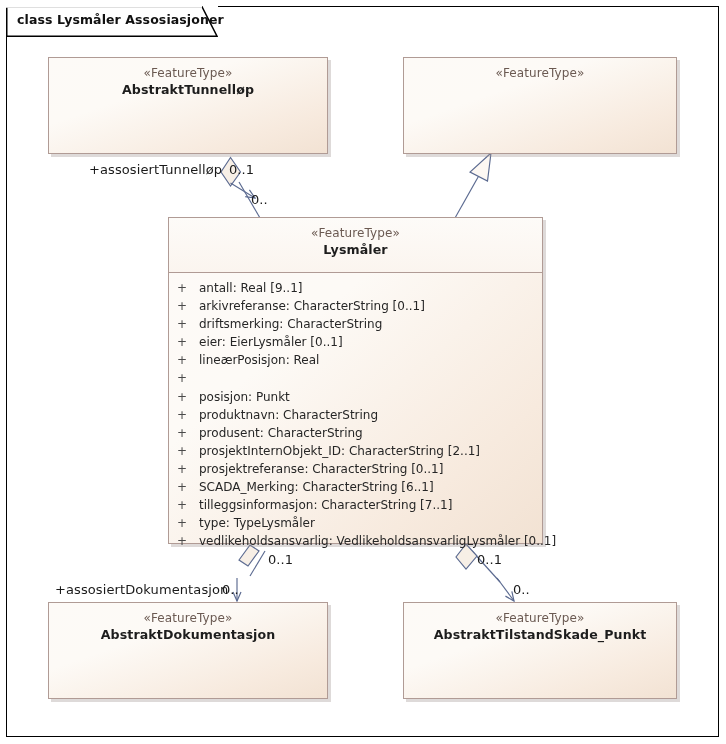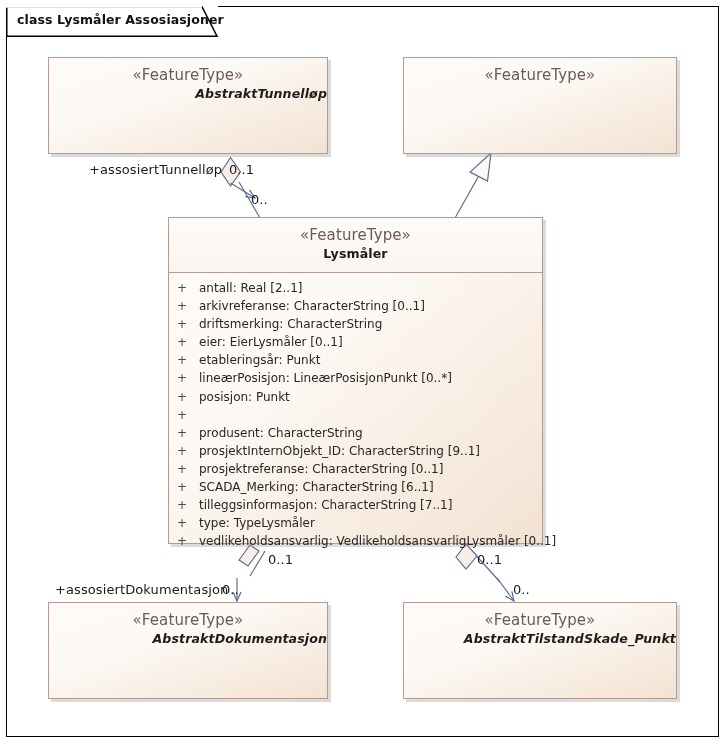--- a/index.html
+++ b/index.html
@@ -57,34 +57,34 @@
     background:linear-gradient(to bottom right,#fdfaf7 0%,#fdfaf6 35%,#f7eade 78%,#f2e2d3 100%);
     box-shadow:3px 3px 0 0 rgba(160,150,145,0.35);
     z-index:2;
   }
   .cls .hdr{
     padding-top:8px;
     text-align:center;
     line-height:1.25;
   }
   .stereo{
-    font-size:15px;
+    font-size:12px;
     color:#6b5a52;
     display:block;
     letter-spacing:0.1px;
   }
   .cname{
     font-size:12.6px;
     font-weight:bold;
     color:#1d1d1d;
     display:block;
     margin-top:1px;
     letter-spacing:0.1px;
   }
-  .cname.abstract{font-style:italic;text-align:right;}
+  .cname.abstract{}
 
   
   #cls-lysmaler .hdr{
     height:46px;
     border-bottom:1px solid #b09b95;
     background:linear-gradient(to bottom,#fdfbf8 0%,#fbf5ef 100%);
   }
   .attrs{
     padding:6px 0 6px 0;
     margin:0;
@@ -185,56 +185,56 @@
   </div>
 
   <div class="cls" id="cls-lysmaler" style="left:168px; top:217px; width:375px; height:327px;">
     <div class="hdr">
       <span class="stereo">«FeatureType»</span>
       <span class="cname">Lysmåler</span>
     </div>
     <ul class="attrs" id="attr-list">
         <li class="attr">
           <span class="vis">+</span>
-          <span class="sig">antall: Real [2..1]</span>
+          <span class="sig">antall: Real [9..1]</span>
         </li>
         <li class="attr">
           <span class="vis">+</span>
           <span class="sig">arkivreferanse: CharacterString [0..1]</span>
         </li>
         <li class="attr">
           <span class="vis">+</span>
           <span class="sig">driftsmerking: CharacterString</span>
         </li>
         <li class="attr">
           <span class="vis">+</span>
           <span class="sig">eier: EierLysmåler [0..1]</span>
         </li>
         <li class="attr">
           <span class="vis">+</span>
-          <span class="sig">etableringsår: Punkt</span>
-        </li>
-        <li class="attr">
-          <span class="vis">+</span>
-          <span class="sig">lineærPosisjon: LineærPosisjonPunkt [0..*]</span>
+          <span class="sig">lineærPosisjon: Real</span>
+        </li>
+        <li class="attr">
+          <span class="vis">+</span>
         </li>
         <li class="attr">
           <span class="vis">+</span>
           <span class="sig">posisjon: Punkt</span>
         </li>
         <li class="attr">
           <span class="vis">+</span>
+          <span class="sig">produktnavn: CharacterString</span>
         </li>
         <li class="attr">
           <span class="vis">+</span>
           <span class="sig">produsent: CharacterString</span>
         </li>
         <li class="attr">
           <span class="vis">+</span>
-          <span class="sig">prosjektInternObjekt_ID: CharacterString [9..1]</span>
+          <span class="sig">prosjektInternObjekt_ID: CharacterString [2..1]</span>
         </li>
         <li class="attr">
           <span class="vis">+</span>
           <span class="sig">prosjektreferanse: CharacterString [0..1]</span>
         </li>
         <li class="attr">
           <span class="vis">+</span>
           <span class="sig">SCADA_Merking: CharacterString [6..1]</span>
         </li>
         <li class="attr">

